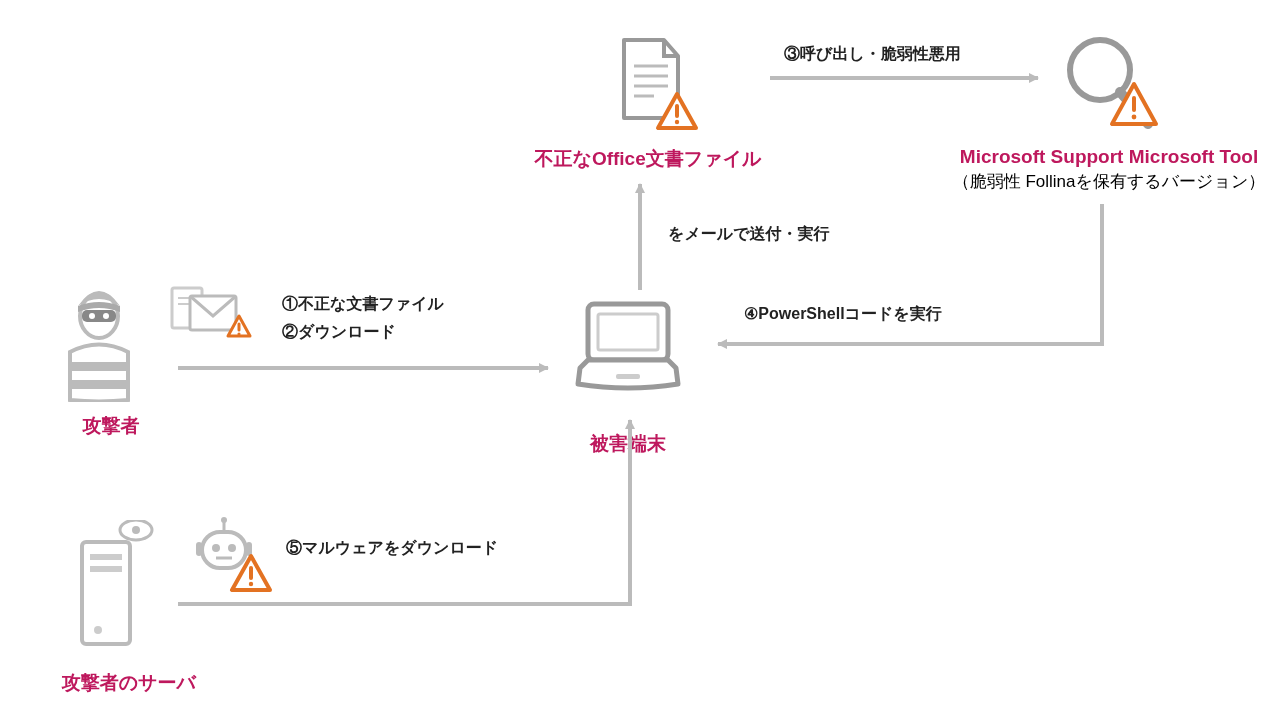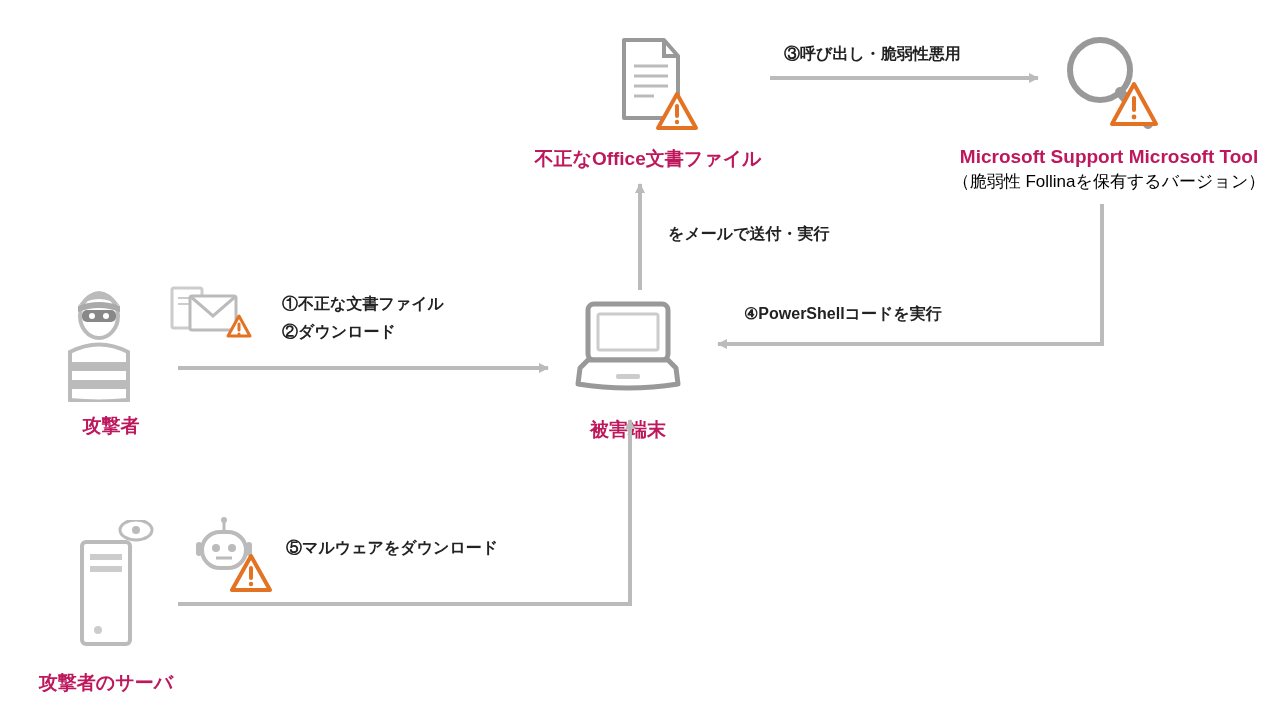--- a/index.html
+++ b/index.html
@@ -65,21 +65,21 @@
   <line x1="71" y1="44" x2="71" y2="50" stroke="#e37222" stroke-width="3" stroke-linecap="round"></line>
   <circle cx="71" cy="54" r="1.6" fill="#e37222"></circle>
 </svg>
 
 <svg style="position:absolute; left:568px; top:298px;" width="120" height="98" viewBox="0 0 120 98">
   <rect x="20" y="6" width="80" height="56" rx="6" fill="#fff" stroke="#999" stroke-width="5"></rect>
   <rect x="30" y="16" width="60" height="36" rx="2" fill="#fff" stroke="#ccc" stroke-width="3"></rect>
   <path d="M12 70 L20 62 L100 62 L108 70 L110 86 Q60 94 10 86 Z" fill="#fff" stroke="#999" stroke-width="5" stroke-linejoin="round"></path>
   <rect x="48" y="76" width="24" height="5" rx="2" fill="#ccc"></rect>
 </svg>
-<div class="node-label" style="left:548px; top:417px; width:160px;">被害端末</div>
+<div class="node-label" style="left:548px; top:431px; width:160px;">被害端末</div>
 
 <svg style="position:absolute; left:604px; top:34px;" width="96" height="100" viewBox="0 0 96 100">
   <path d="M20 6 L60 6 L74 22 L74 84 L20 84 Z" fill="#fff" stroke="#999" stroke-width="4" stroke-linejoin="round"></path>
   <path d="M60 6 L60 22 L74 22" fill="none" stroke="#999" stroke-width="4"></path>
   <line x1="30" y1="32" x2="64" y2="32" stroke="#bbb" stroke-width="3"></line>
   <line x1="30" y1="42" x2="64" y2="42" stroke="#bbb" stroke-width="3"></line>
   <line x1="30" y1="52" x2="64" y2="52" stroke="#bbb" stroke-width="3"></line>
   <line x1="30" y1="62" x2="50" y2="62" stroke="#bbb" stroke-width="3"></line>
 
   <path d="M54 94 L92 94 L73 60 Z" fill="#fff" stroke="#e37222" stroke-width="4" stroke-linejoin="round"></path>
@@ -102,21 +102,21 @@
 <svg style="position:absolute; left:68px; top:520px;" width="88" height="140" viewBox="0 0 88 140">
 
   <ellipse cx="68" cy="10" rx="16" ry="10" fill="#fff" stroke="#bbb" stroke-width="3"></ellipse>
   <circle cx="68" cy="10" r="4" fill="#bbb"></circle>
 
   <rect x="14" y="22" width="48" height="102" rx="4" fill="#fff" stroke="#bbb" stroke-width="4"></rect>
   <rect x="22" y="34" width="32" height="6" fill="#ccc"></rect>
   <rect x="22" y="46" width="32" height="6" fill="#ccc"></rect>
   <circle cx="30" cy="110" r="4" fill="#ccc"></circle>
 </svg>
-<div class="node-label" style="left:16px; top:670px; width:180px;">攻撃者のサーバ</div>
+<div class="node-label" style="left:16px; top:670px; width:180px;text-align:right;">攻撃者のサーバ</div>
 
 <svg style="position:absolute; left:188px; top:516px;" width="88" height="80" viewBox="0 0 88 80">
   <line x1="36" y1="4" x2="36" y2="16" stroke="#bbb" stroke-width="3"></line>
   <circle cx="36" cy="4" r="3" fill="#bbb"></circle>
   <rect x="14" y="16" width="44" height="36" rx="18" fill="#fff" stroke="#bbb" stroke-width="4"></rect>
   <circle cx="28" cy="32" r="4" fill="#bbb"></circle>
   <circle cx="44" cy="32" r="4" fill="#bbb"></circle>
   <line x1="28" y1="42" x2="44" y2="42" stroke="#bbb" stroke-width="3"></line>
   <rect x="8" y="26" width="6" height="14" rx="3" fill="#bbb"></rect>
   <rect x="58" y="26" width="6" height="14" rx="3" fill="#bbb"></rect>

